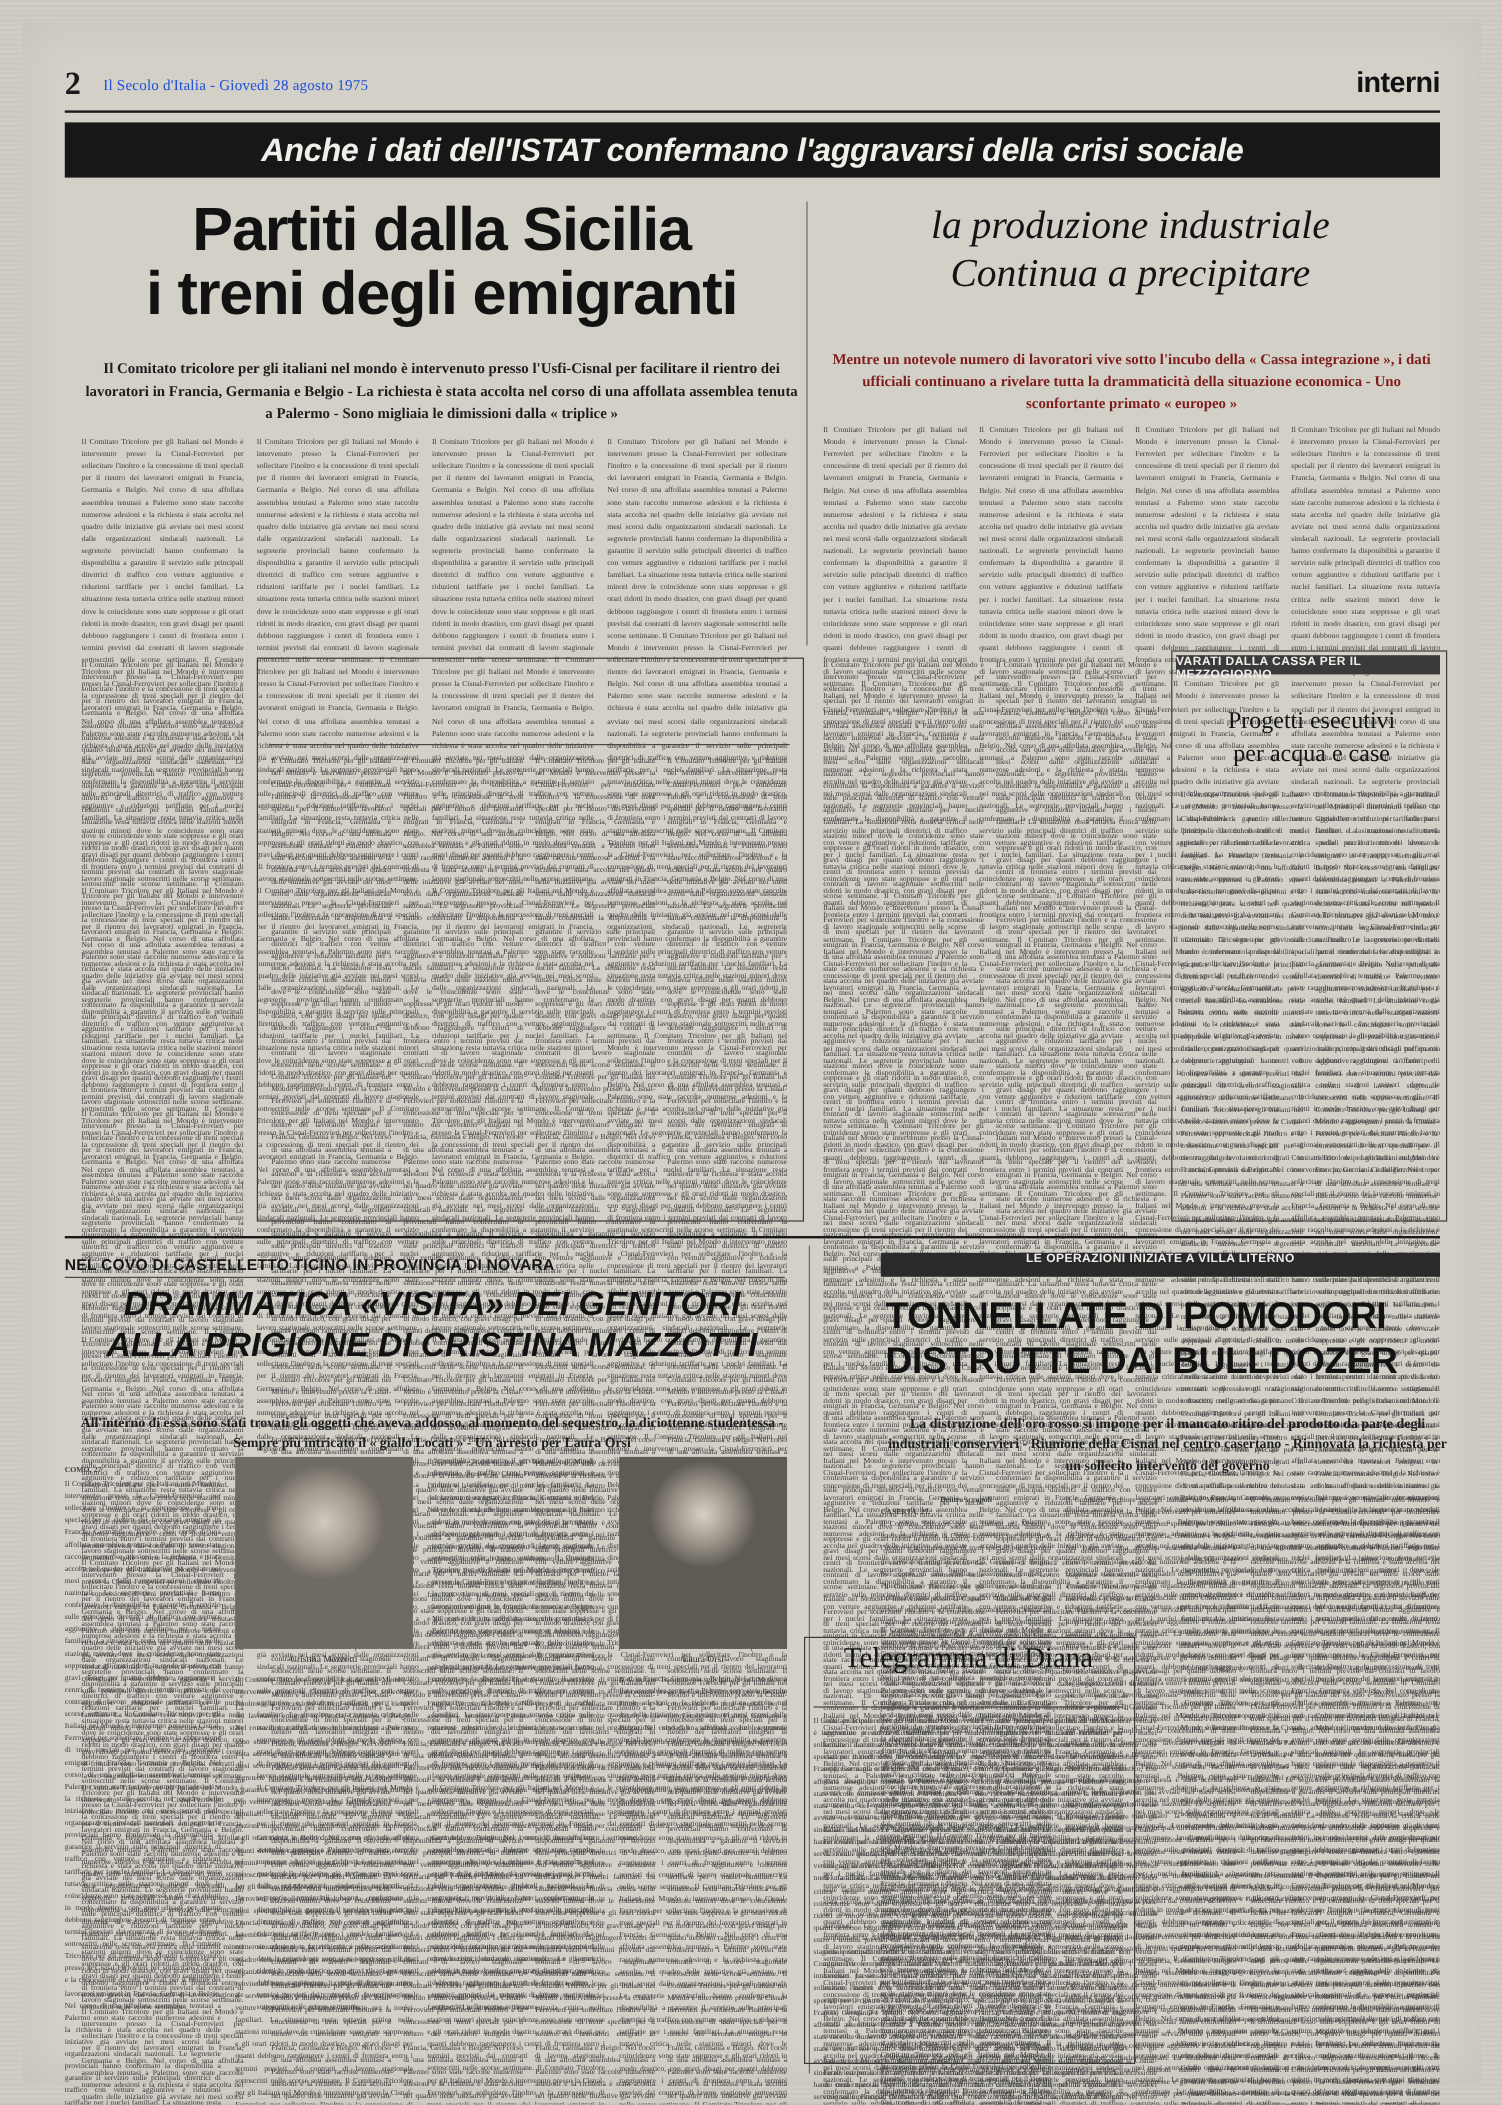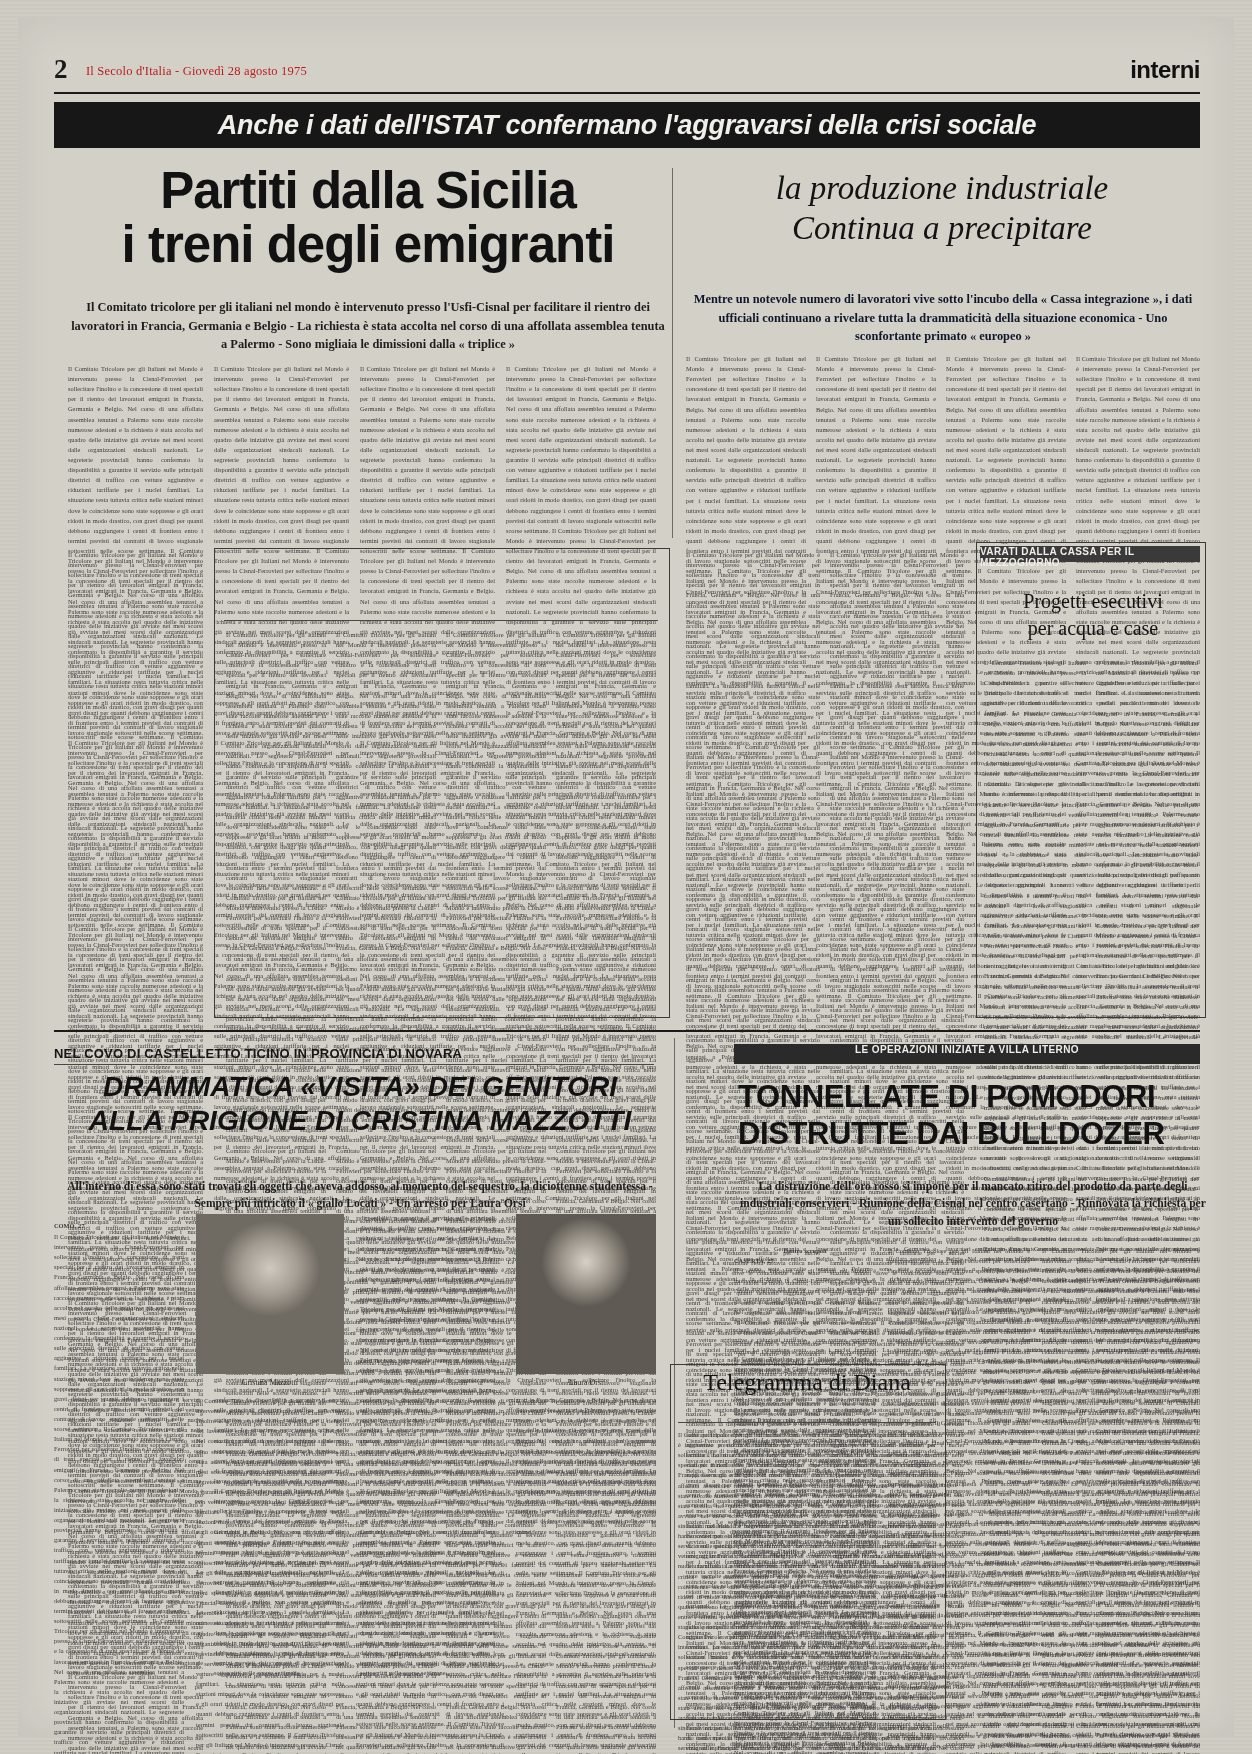--- a/index.html
+++ b/index.html
@@ -12,39 +12,39 @@
     overflow:hidden;
   }
   .sheet{
     position:absolute;left:18px;top:18px;width:1216px;height:1718px;
     background:#d3d0c8;
     box-shadow:inset 0 0 40px rgba(0,0,0,0.07);
   }
   
   .masthead{position:absolute;left:36px;top:36px;width:1146px;height:34px;}
   .pageno{position:absolute;left:0;top:0;font-size:27px;font-weight:bold;font-family:"Liberation Serif",serif;color:#1a1a1a;}
-  .mast-text{position:absolute;left:32px;top:10px;font-size:12.5px;color:#b91c1c;letter-spacing:.2px;}
+  .mast-text{position:absolute;left:32px;top:10px;font-size:12.5px;color:#1d4ed8;letter-spacing:.2px;}
   .section-name{position:absolute;right:0;top:2px;font-size:24px;font-weight:bold;font-style:normal;color:#111;font-family:"Liberation Sans",sans-serif;letter-spacing:-.5px;}
   .rule{position:absolute;background:#1b1b1b;}
   
   .banner{
     position:absolute;left:36px;top:84px;width:1146px;height:46px;background:#171717;
     display:flex;align-items:center;justify-content:center;
   }
   .banner span{
     color:#f1efe9;font-size:27px;font-style:italic;font-weight:bold;
     font-family:"Liberation Sans",sans-serif;letter-spacing:-.3px;
   }
   
   .hl-left{position:absolute;left:50px;top:146px;width:600px;text-align:center;}
   .hl-left div{font-size:51px;font-weight:bold;font-family:"Liberation Sans",sans-serif;line-height:1.06;color:#121212;letter-spacing:-1px;}
   .hl-right{position:absolute;left:668px;top:150px;width:512px;text-align:center;}
   .hl-right div{font-size:33px;font-style:italic;font-family:"Liberation Serif",serif;line-height:1.22;color:#131313;}
   .sub-left{position:absolute;left:52px;top:280px;width:596px;text-align:center;font-size:12.4px;line-height:1.5;color:#1d1d1d;font-weight:bold;}
-  .sub-right{position:absolute;left:668px;top:272px;width:514px;text-align:center;font-size:12.4px;line-height:1.5;color:#0f172a;font-weight:bold;}
+  .sub-right{position:absolute;left:668px;top:272px;width:514px;text-align:center;font-size:12.4px;line-height:1.5;color:#7f1d1d;font-weight:bold;}
   
   .col{position:absolute;color:#2b2b2b;}
   .tx{
     font-size:6.4px;line-height:1.58;text-align:justify;color:#3a3a3a;
     font-family:"Liberation Serif",serif;
     word-spacing:.3px;
   }
   .tx.b{font-weight:bold;}
   .vsep{position:absolute;width:1px;background:#6d6a64;}
   .hsep{position:absolute;height:1px;background:#4a4844;}

